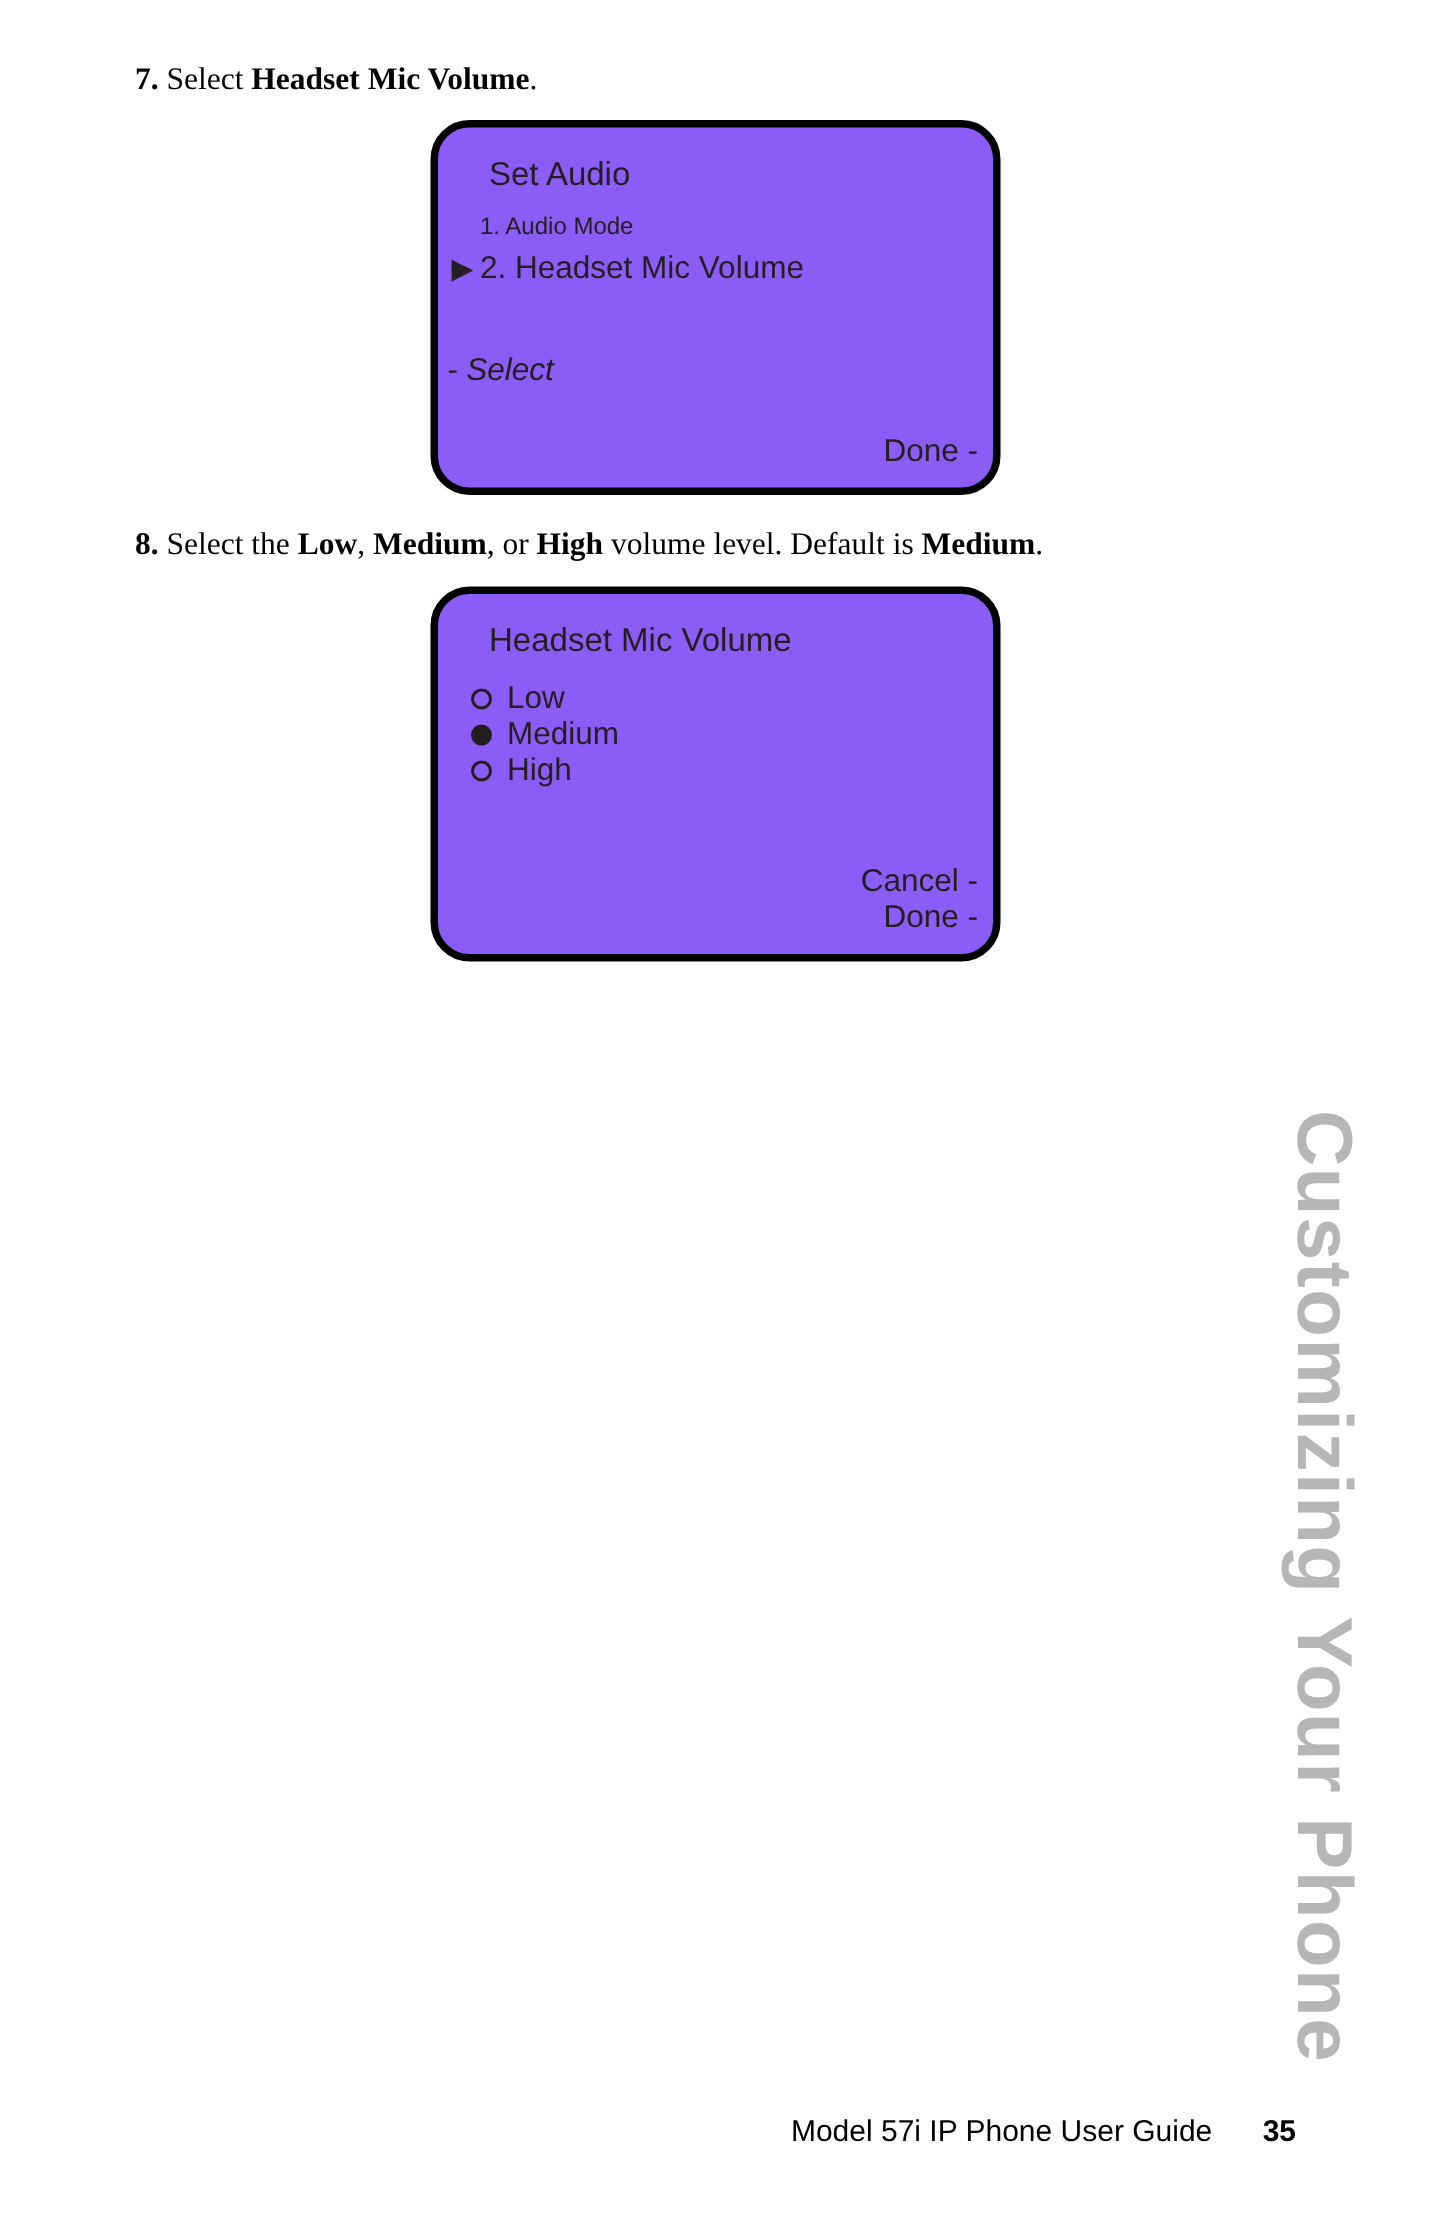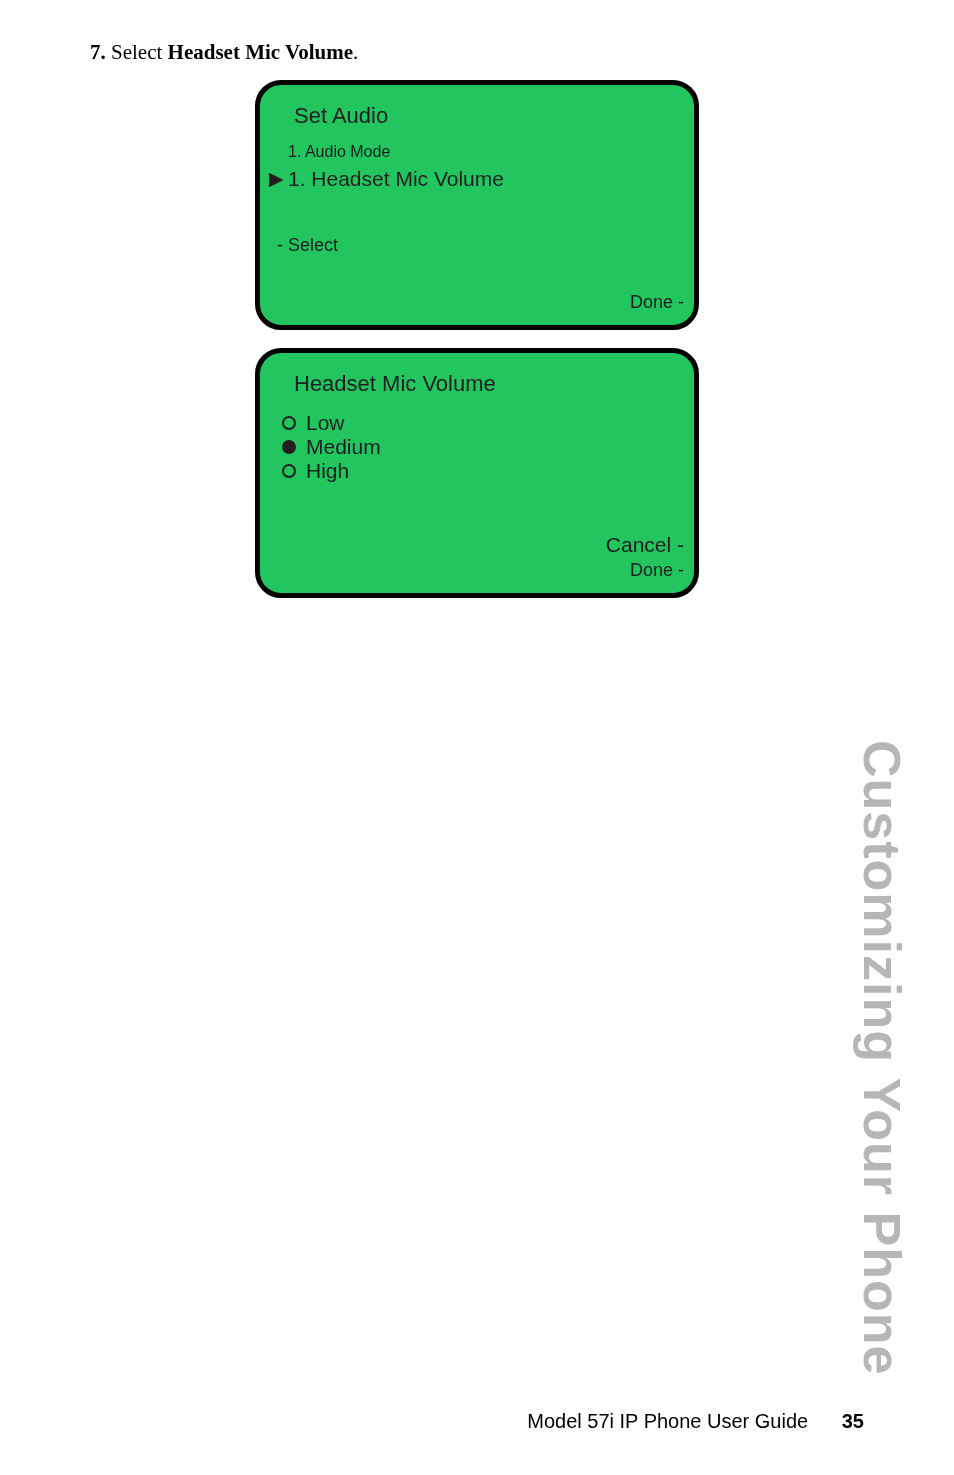--- a/index.html
+++ b/index.html
@@ -2,34 +2,34 @@
 <html><head>
 <meta charset="utf-8">
 <style>
   * { box-sizing: border-box; margin: 0; padding: 0; }
   html, body { width: 954px; height: 1475px; background: #fff; font-family: "Times New Roman", serif; color: #000; }
   .page { position: relative; width: 954px; height: 1475px; padding: 38px 90px 60px 90px; }
   .step { font-size: 21px; line-height: 1.35; margin-bottom: 14px; }
   .step b { font-weight: bold; }
   .screen-wrap { width: 100%; display: flex; justify-content: center; margin: 6px 0 18px 0; }
   .screen {
-    width: 444px; height: 250px;
-    background: #22c55e;
+    width: 380px; height: 250px;
+    background: #8b5cf6;
     border: 5px solid #000;
     border-radius: 26px;
     position: relative;
     font-family: -apple-system, "Segoe UI", Arial, sans-serif;
     color: #231f20;
   }
   .screen .title { position: absolute; left: 34px; top: 18px; font-size: 22px; }
   .screen .item1 { position: absolute; left: 28px; top: 58px; font-size: 16px; }
   .screen .item2 { position: absolute; left: 28px; top: 82px; font-size: 21px; }
   .screen .cursor { position: absolute; left: 9px; top: 82px; font-size: 19px; }
-  .screen .select { position: absolute; left: 17px; top: 150px; font-size: 18px; }
-  .screen .done { position: absolute; right: 10px; bottom: 12px; font-size: 18px; }
+  .screen .select { position: absolute; left: 6px; top: 150px; font-size: 21px; font-style: italic; }
+  .screen .done { position: absolute; right: 10px; bottom: 12px; font-size: 21px; }
   .screen .cancel { position: absolute; right: 10px; bottom: 36px; font-size: 21px; text-align: right; }
   .screen .opt-row { position: absolute; left: 22px; font-size: 21px; display: flex; align-items: center; }
   .screen .radio { width: 14px; height: 14px; border: 2px solid #231f20; border-radius: 50%; margin-right: 10px; display: inline-block; }
   .screen .radio.filled { background: #231f20; }
   .screen .row-low { top: 58px; }
   .screen .row-med { top: 82px; }
   .screen .row-high { top: 106px; }
 
   .side-title {
     position: absolute;
@@ -60,26 +60,30 @@
   <p class="step">
     <b>7.</b>
     <span>Select </span><b>Headset Mic Volume</b><span>.</span>
   </p>
 
   <div class="screen-wrap">
     <div class="screen">
       <div class="title">Set Audio</div>
       <div class="item1">1. Audio Mode</div>
       <div class="cursor">▶</div>
-      <div class="item2">1. Headset Mic Volume</div>
+      <div class="item2">2. Headset Mic Volume</div>
       <div class="select">- Select</div>
       <div class="done">Done -</div>
     </div>
   </div>
 
+  <p class="step">
+    <b>8.</b>
+    <span>Select the </span><b>Low</b><span>, </span><b>Medium</b><span>, or </span><b>High</b><span> volume level. Default is </span><b>Medium</b><span>.</span>
+  </p>
 
   <div class="screen-wrap">
     <div class="screen">
       <div class="title">Headset Mic Volume</div>
       <div class="opt-row row-low">
         <span class="radio"></span>
         <span>Low</span>
       </div>
       <div class="opt-row row-med">
         <span class="radio filled"></span>

